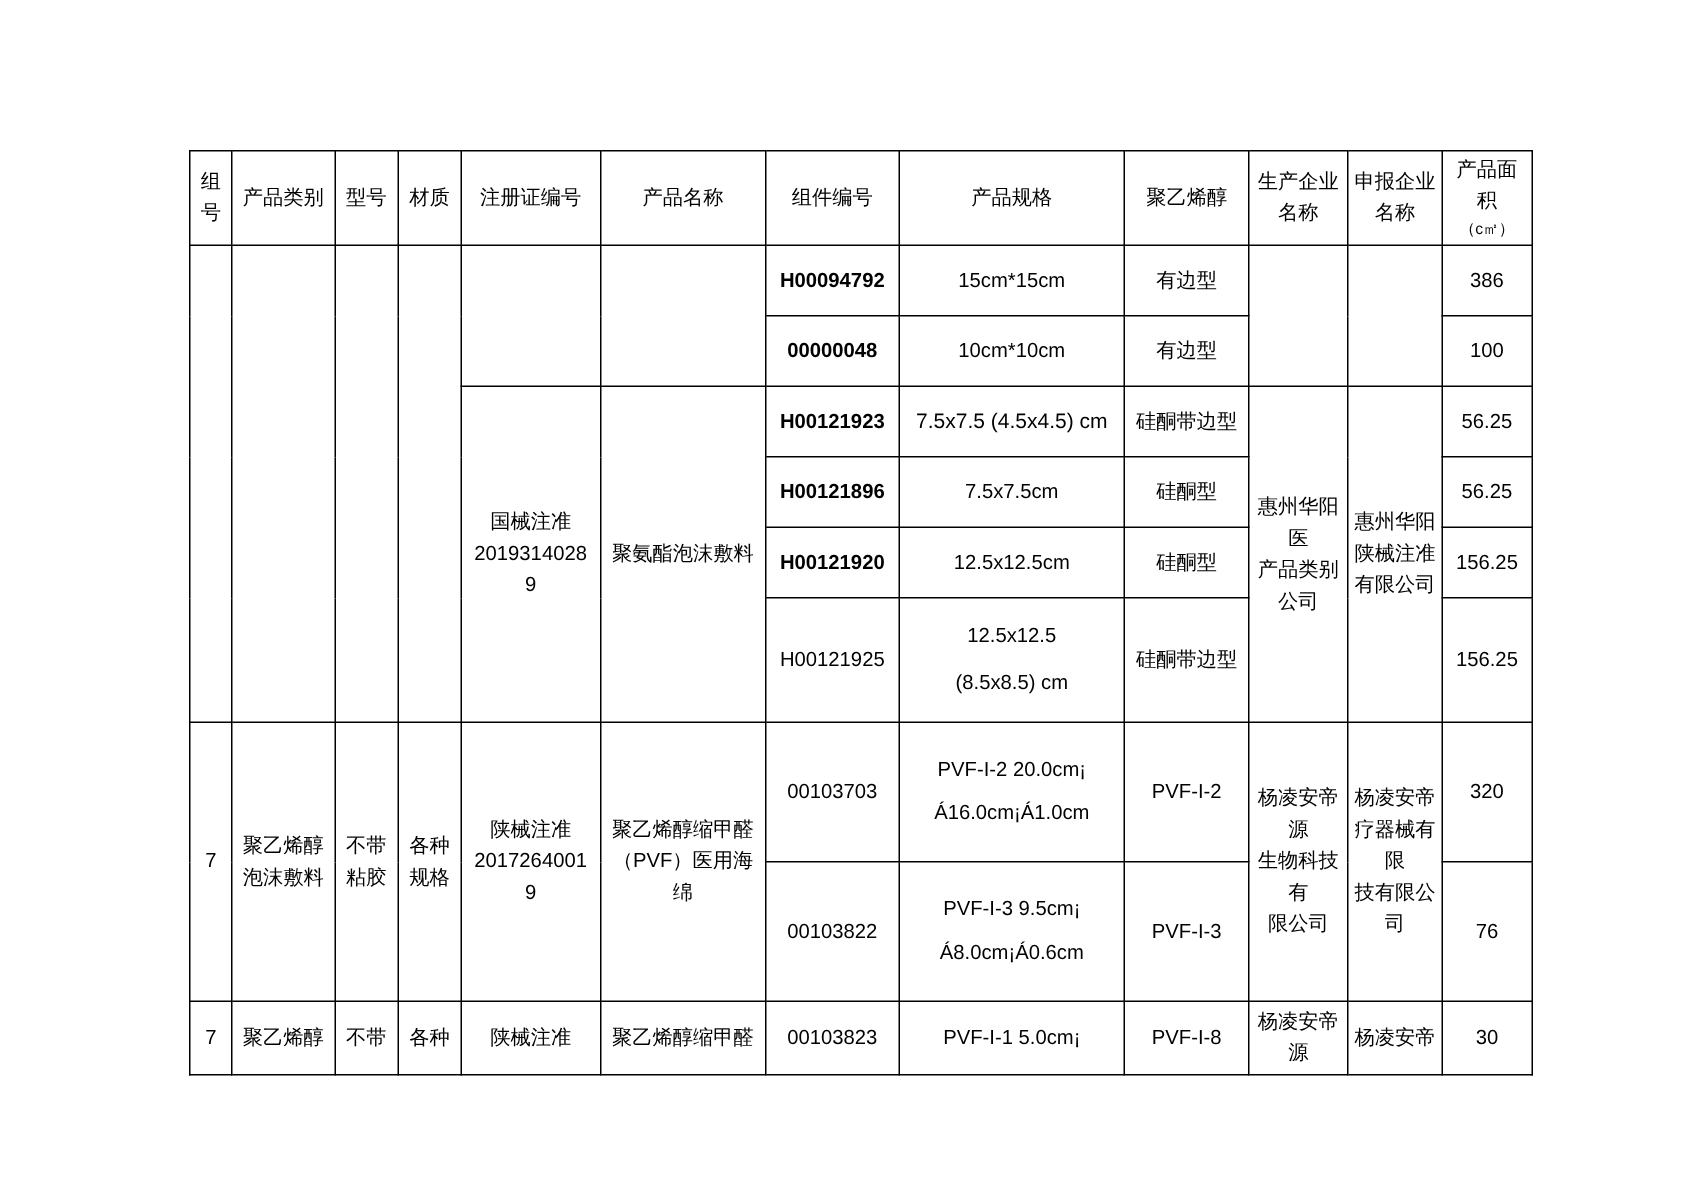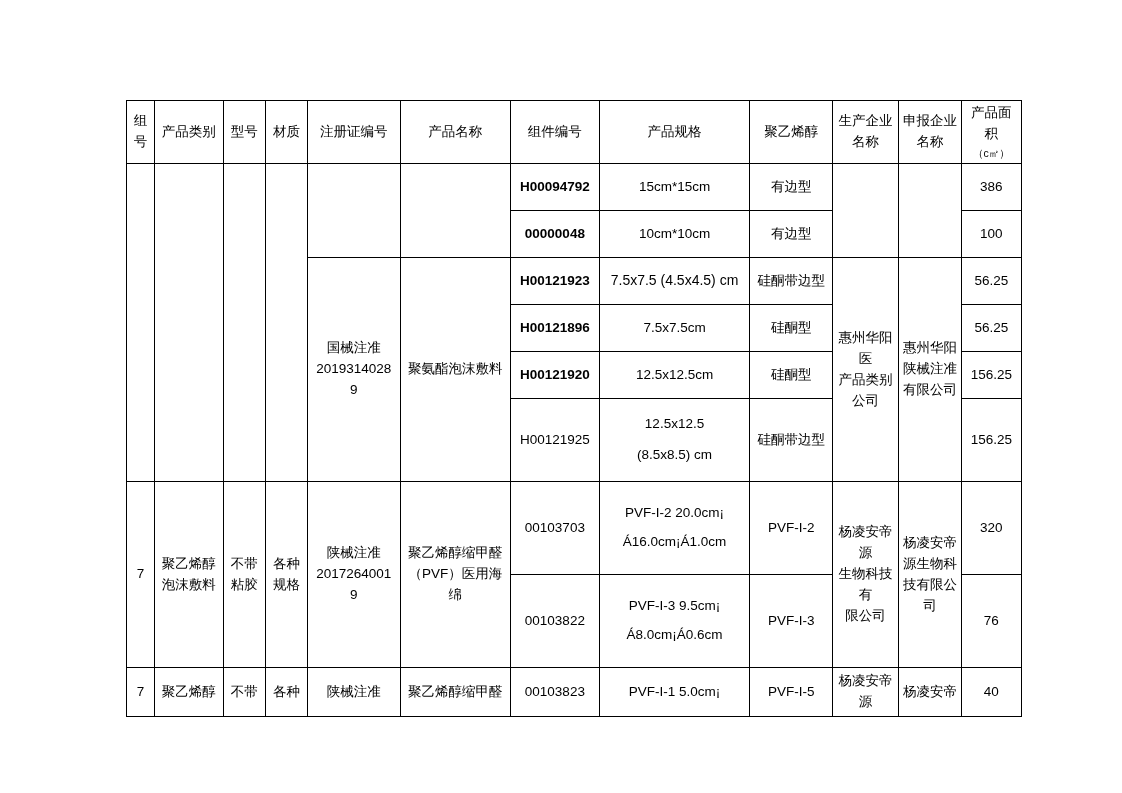--- a/index.html
+++ b/index.html
@@ -211,21 +211,21 @@
           <div>Á16.0cm¡Á1.0cm</div>
         </td>
         <td class="nowrap">PVF-I-2</td>
         <td class="vcell" rowspan="2">
           <div>杨凌安帝源</div>
           <div>生物科技有</div>
           <div>限公司</div>
         </td>
         <td class="vcell" rowspan="2">
           <div>杨凌安帝</div>
-          <div>源生物科</div>
+          <div>疗器械有限</div>
           <div>技有限公</div>
           <div>司</div>
         </td>
         <td>320</td>
       </tr>
 
       <tr>
         <td class="nowrap" style="height:88px">00103822</td>
         <td class="spec-two nowrap">
           <div>PVF-I-3      9.5cm¡</div>
@@ -238,22 +238,22 @@
 
       <tr>
         <td style="height:44px">7</td>
         <td>聚乙烯醇</td>
         <td>不带</td>
         <td>各种</td>
         <td>陕械注准</td>
         <td>聚乙烯醇缩甲醛</td>
         <td class="nowrap">00103823</td>
         <td class="nowrap">PVF-I-1      5.0cm¡</td>
-        <td class="nowrap">PVF-I-5</td>
+        <td class="nowrap">PVF-I-8</td>
         <td>杨凌安帝源</td>
         <td>杨凌安帝</td>
-        <td>40</td>
+        <td>30</td>
       </tr>
 
     </tbody>
       </table>
   </div>
 </div>
 
 </body></html>

